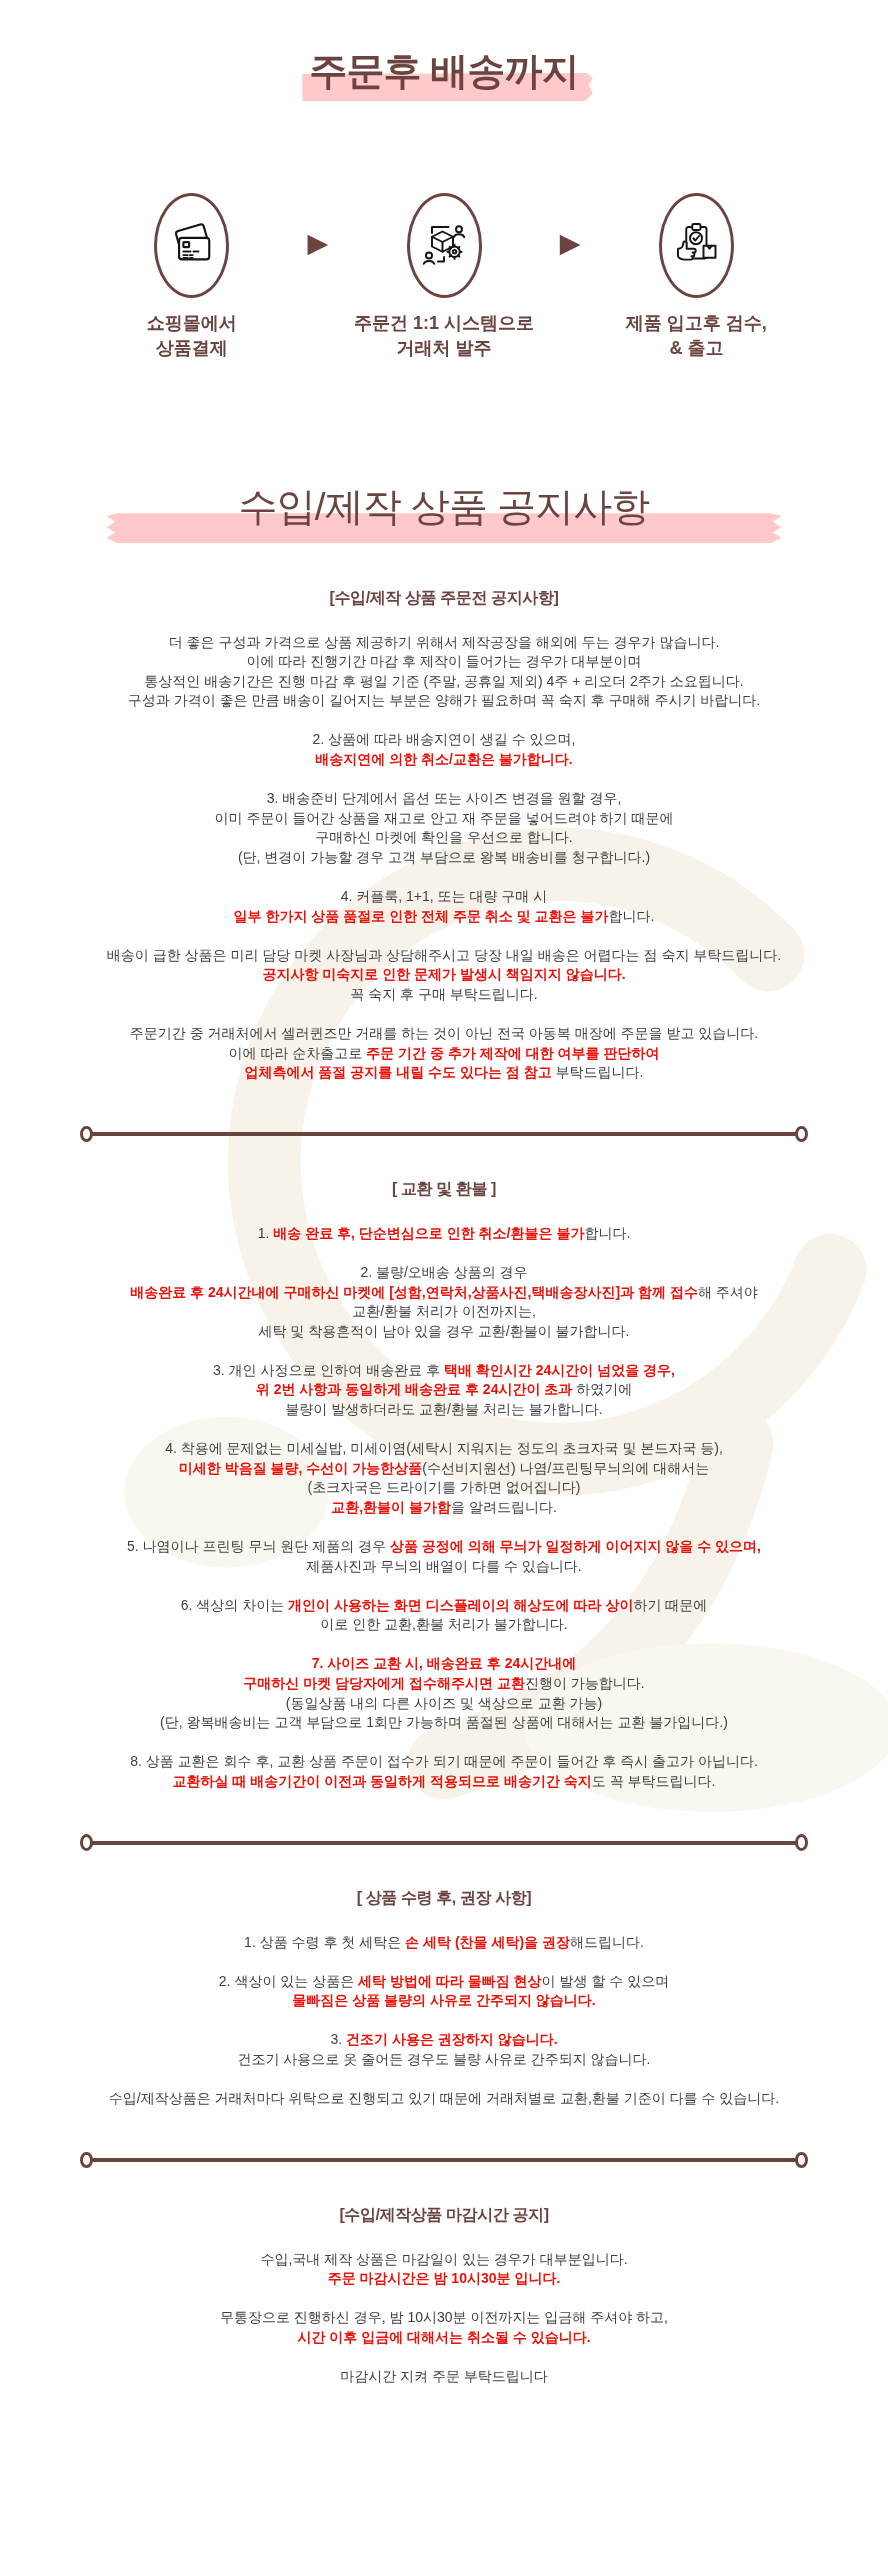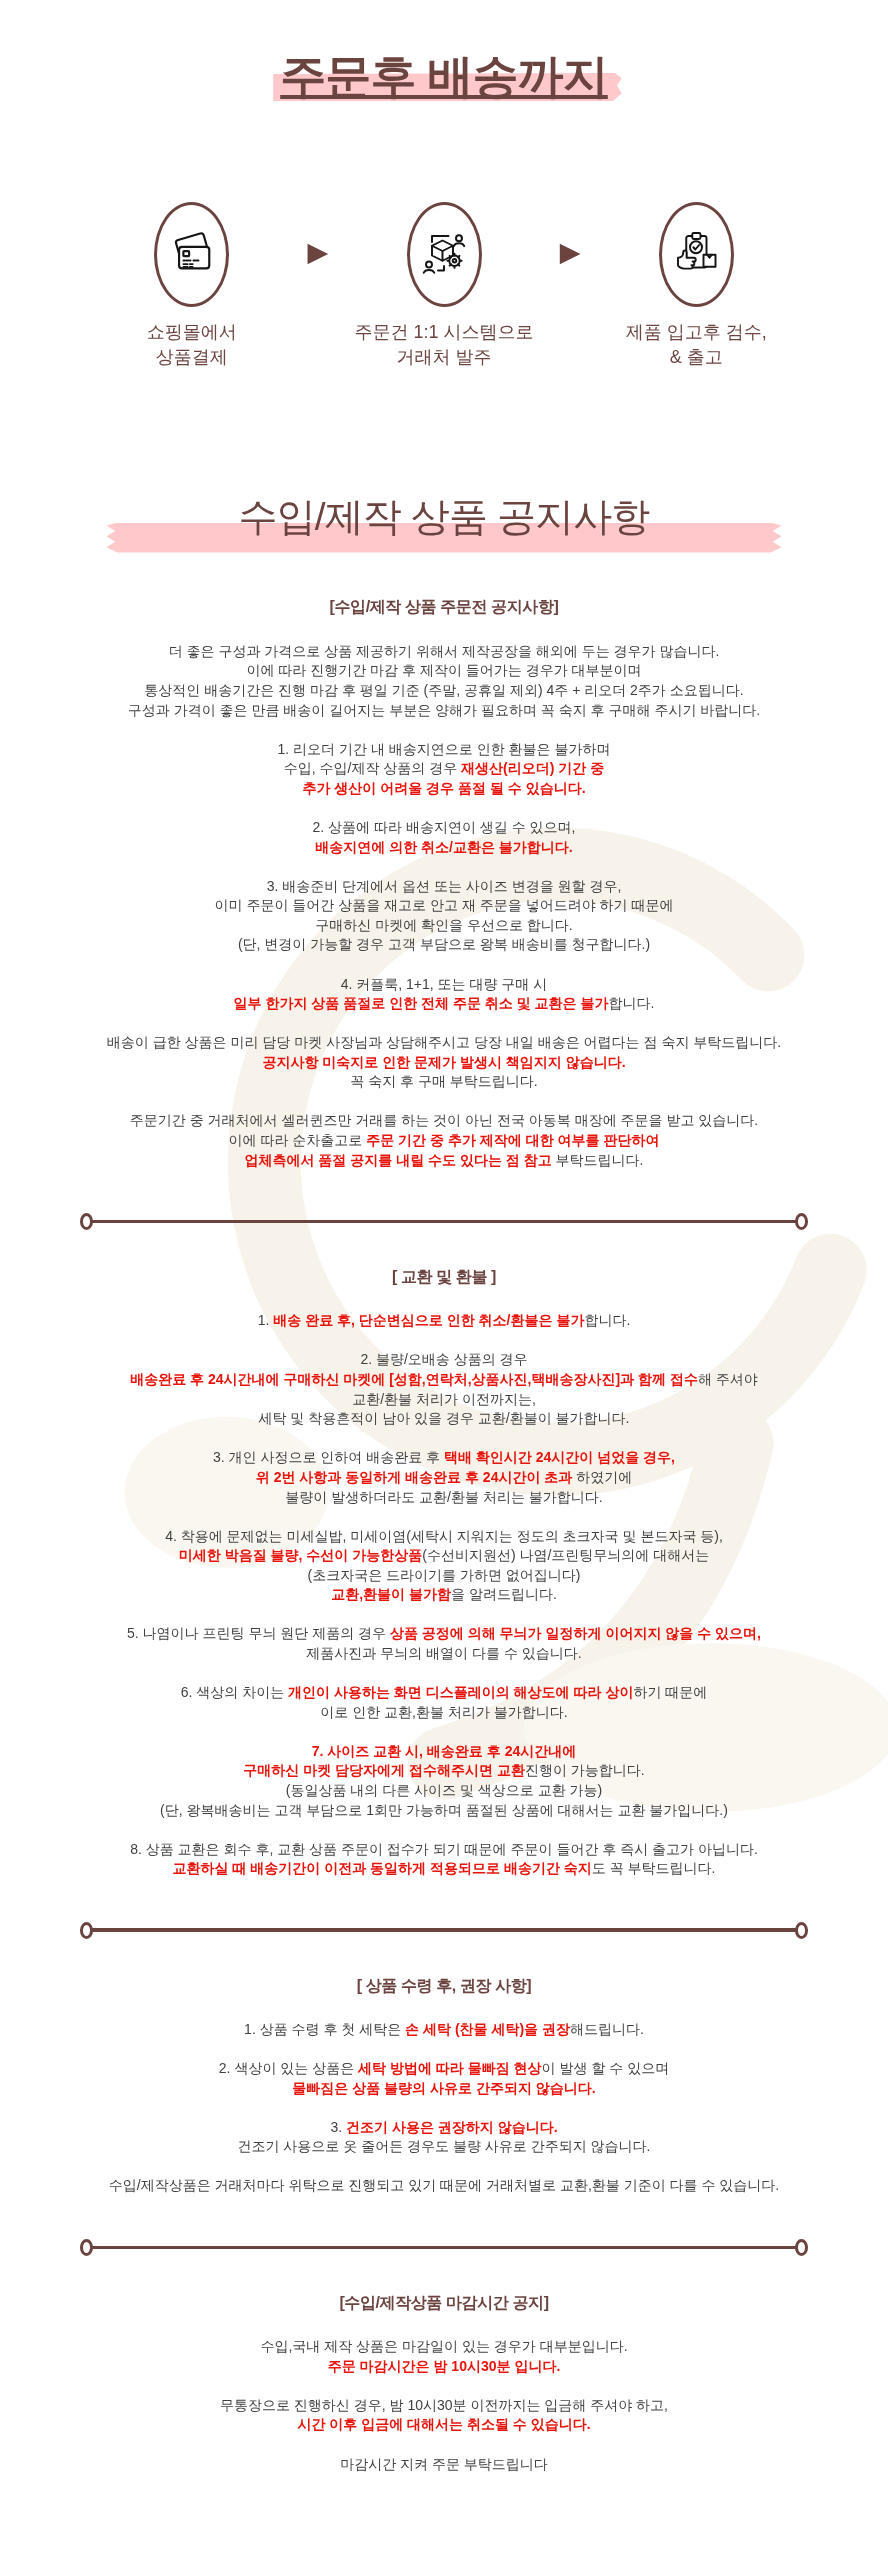--- a/index.html
+++ b/index.html
@@ -3,31 +3,31 @@
 <meta charset="utf-8">
 <style>
   html,body{margin:0;padding:0;background:#fff;}
   .page{position:relative;width:888px;height:2576px;background:#ffffff;overflow:hidden;
         font-family:"Liberation Sans","DejaVu Sans",sans-serif;}
   .watermark{position:absolute;left:0;top:0;z-index:0;pointer-events:none;}
   .fg{position:relative;z-index:1;}
 
   
   .hero-title-wrap{padding-top:50px;text-align:center;}
-  .hero-title{display:inline-block;position:relative;font-size:46px;font-weight:bold;
-              color:#6b4440;letter-spacing:-0.9px;line-height:1.15;text-decoration:underline;}
+  .hero-title{display:inline-block;position:relative;font-size:38px;font-weight:bold;
+              color:#6b4440;letter-spacing:-0.9px;line-height:1.15;}
   .hero-title .hl{position:absolute;left:-7px;right:-14px;top:23px;height:28px;background:#ffc9cb;z-index:-1;
                   clip-path:polygon(0 4%,98% 0,100% 18%,98.6% 45%,100% 72%,97.5% 100%,0 100%);}
 
   
   .steps{margin-top:99px;display:flex;justify-content:center;align-items:flex-start;gap:10.7px;}
   .step{width:204px;text-align:center;}
   .step-circle{width:69px;height:99px;border:3.6px solid #6b4440;border-radius:50%;
                margin:0 auto;display:flex;align-items:center;justify-content:center;background:#fff;}
-  .step-label{margin-top:13.3px;color:#6b4440;font-weight:normal;font-size:18px;line-height:1.4;}
+  .step-label{margin-top:13.3px;color:#6b4440;font-weight:bold;font-size:18px;line-height:1.4;}
   .arrow{width:27px;color:#6b4440;font-size:27px;line-height:1;margin-top:37px;text-align:center;}
 
   
   .notice-title-wrap{margin-top:124px;text-align:center;position:relative;}
   .notice-title{display:inline-block;position:relative;font-size:39px;font-weight:normal;
                 color:#6b4440;letter-spacing:-0.9px;line-height:1.15;}
   .tape{position:absolute;left:50%;transform:translateX(-50%);top:28px;width:675px;height:30px;
         background:#ffc9cb;z-index:-1;
         clip-path:polygon(1.6% 0,98.4% 0,100% 10%,98.7% 28%,100% 46%,98.7% 64%,100% 82%,98.4% 100%,
                           1.6% 100%,0 82%,1.3% 64%,0 46%,1.3% 28%,0 10%);}
@@ -147,25 +147,20 @@
     <div class="notice-sections">
         <section>
           <h2 class="sec-heading">[수입/제작 상품 주문전 공지사항]</h2>
           <div class="block">
             <div class="line"><span>더 좋은 구성과 가격으로 상품 제공하기 위해서 제작공장을 해외에 두는 경우가 많습니다.</span></div>
             <div class="line"><span>이에 따라 진행기간 마감 후 제작이 들어가는 경우가 대부분이며</span></div>
             <div class="line"><span>통상적인 배송기간은 진행 마감 후 평일 기준 (주말, 공휴일 제외) 4주 + 리오더 2주가 소요됩니다.</span></div>
             <div class="line"><span>구성과 가격이 좋은 만큼 배송이 길어지는 부분은 양해가 필요하며 꼭 숙지 후 구매해 주시기 바랍니다.</span></div>
           </div>
           <div class="block">
-            <div class="line"><span>1. 리오더 기간 내 배송지연으로 인한 환불은 불가하며</span></div>
-            <div class="line"><span>수입, 수입/제작 상품의 경우 </span><span class="red">재생산(리오더) 기간 중</span></div>
-            <div class="line"><span class="red">추가 생산이 어려울 경우 품절 될 수 있습니다.</span></div>
-          </div>
-          <div class="block">
             <div class="line"><span>2. 상품에 따라 배송지연이 생길 수 있으며,</span></div>
             <div class="line"><span class="red">배송지연에 의한 취소/교환은 불가합니다.</span></div>
           </div>
           <div class="block">
             <div class="line"><span>3. 배송준비 단계에서 옵션 또는 사이즈 변경을 원할 경우,</span></div>
             <div class="line"><span>이미 주문이 들어간 상품을 재고로 안고 재 주문을 넣어드려야 하기 때문에</span></div>
             <div class="line"><span>구매하신 마켓에 확인을 우선으로 합니다.</span></div>
             <div class="line"><span>(단, 변경이 가능할 경우 고객 부담으로 왕복 배송비를 청구합니다.)</span></div>
           </div>
           <div class="block">

